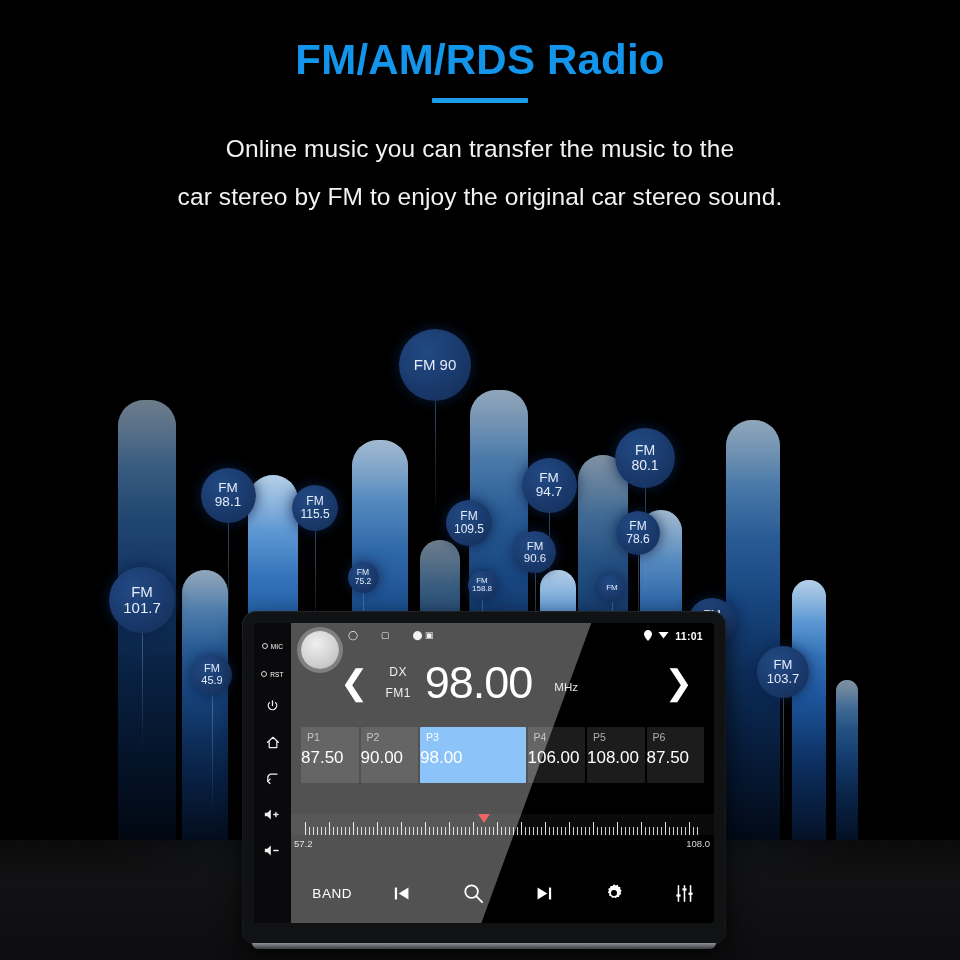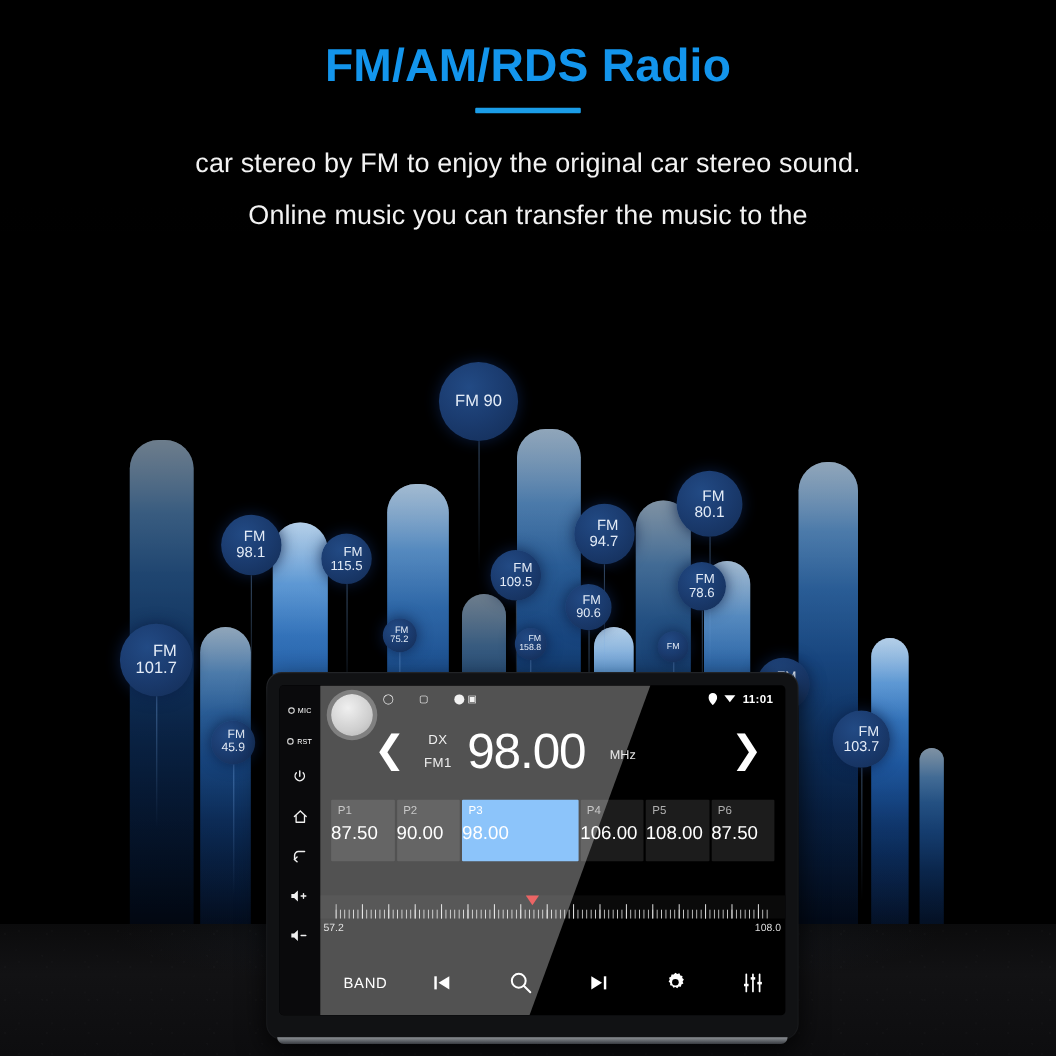--- a/index.html
+++ b/index.html
@@ -23,21 +23,21 @@
   
   #art{ position:absolute; left:0; top:210px; width:960px; height:660px; overflow:hidden; z-index:5; }
   #art-bg{ position:absolute; inset:0; background:#000; }
   .bar{ position:absolute; bottom:0; border-radius:26px 26px 4px 4px; filter:blur(0.4px); }
   .bar::after{ content:""; position:absolute; inset:0; border-radius:26px 26px 4px 4px;
                background:linear-gradient(to bottom, rgba(190,225,255,0.55) 0%, rgba(60,130,210,0.30) 26%,
                                           rgba(18,60,130,0.13) 58%, rgba(0,0,0,0) 92%); }
   .bubble{ position:absolute; border-radius:50%;
            background:radial-gradient(circle at 38% 32%, #224a84 0%, #1b3c70 46%, #132c55 100%);
            color:#e4ecf7; display:flex; align-items:center; justify-content:center;
-           text-align:right; line-height:1.06; font-weight:400;
+           text-align:center; line-height:1.06; font-weight:400;
            box-shadow:0 0 14px rgba(10,30,70,0.85); }
   .bubble .b2{ display:block; }
   .stem{ position:absolute; width:1px; background:linear-gradient(to bottom, rgba(120,170,230,0.45), rgba(120,170,230,0) ); }
 
   
   #floor{ position:absolute; left:0; top:840px; width:960px; height:120px; z-index:6;
           background:
             radial-gradient(ellipse 520px 70px at 480px 10px, rgba(45,60,80,0.30) 0%, rgba(0,0,0,0) 72%),
             linear-gradient(to bottom,#0b0b0c,#121214 38%,#0d0d0f 100%);
   }
@@ -223,22 +223,22 @@
         <div><span>FM</span></div>
       </div>
     </div>
 </div>
 <div id="floor"></div>
 
 <div id="header">
   <div id="page-title">FM/AM/RDS Radio</div>
   <div id="title-rule"></div>
   <div id="subtitle">
+    <span class="ln">Online music you can transfer the music to the</span>
     <span class="ln">car stereo by FM to enjoy the original car stereo sound.</span>
-    <span class="ln">Online music you can transfer the music to the</span>
   </div>
 </div>
 
 <div id="device">
   <div id="screen">
 
     <div id="keyrail">
         <div class="krow lbl">
           <span class="kdot"></span>
           <span>MIC</span>

